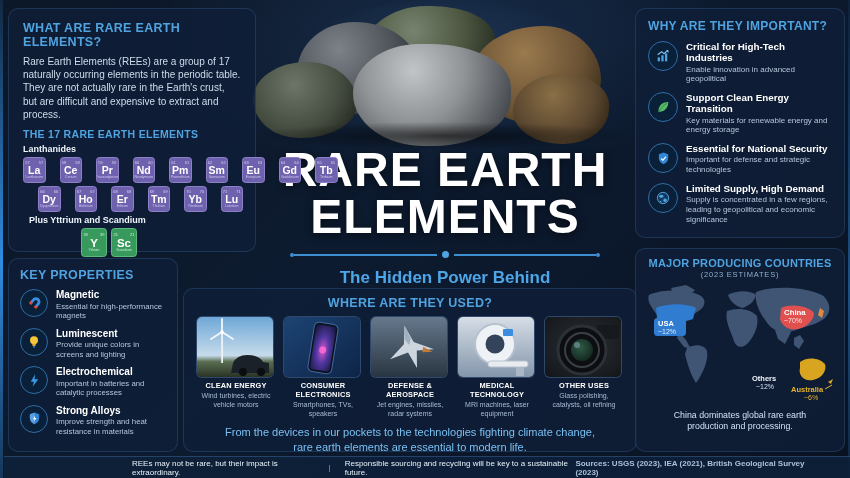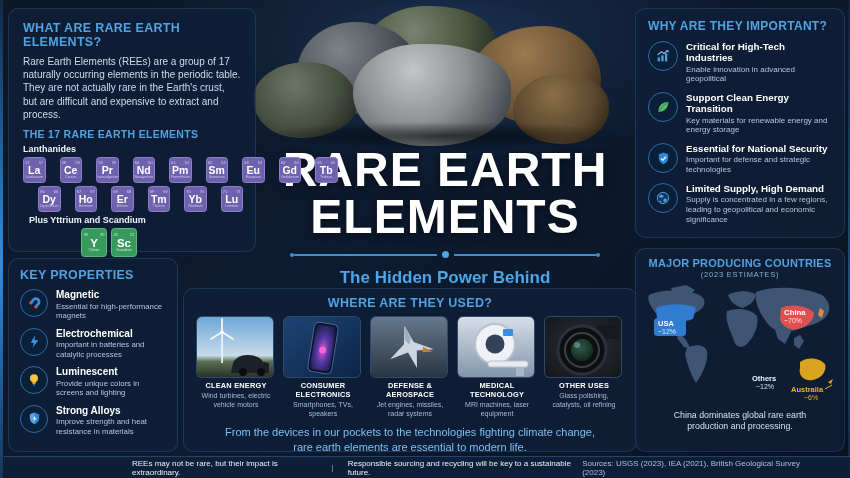--- a/index.html
+++ b/index.html
@@ -127,21 +127,21 @@
   #panel-map h2 { font-size:11px; letter-spacing:.2px; }
   .map-sub { font-size:7.5px; color:#8fb0d0; letter-spacing:.8px; margin:1px 0 3px; }
   .map-caption { font-size:8.8px; color:#cfe2f4; line-height:1.3; margin-top:2px; }
 
   
   #footer { position:absolute; left:4px; bottom:0; width:850px; height:22px;
     background:rgba(14,33,58,.92); border-top:1px solid rgba(90,150,215,.3);
     display:flex; align-items:center; font-size:8px; color:#e8f1fa;
     padding:0 42px 0 128px; }
   #footer .sep { margin:0 14px; color:#7fa3c8; }
-  #footer .sources { margin-left:auto; color:#a9c0d8; }
+  #footer .sources { margin-left:auto; color:#a9c0d8;font-weight:bold; }
 </style>
 </head>
 <body>
 
 <div class="canvas">
   <div class="edge-left"></div>
   <div class="edge-right"></div>
 
   <div id="rocks">
     <div class="rock r-glow"></div>
@@ -338,41 +338,41 @@
         </svg>
       </span>
       <div class="prop-txt">
         <div class="t">Magnetic</div>
         <div class="d">Essential for high-performance magnets</div>
       </div>
     </div>
 
     <div class="prop-item">
       <span class="icon-circle">
-        <svg width="15" height="15" viewBox="0 0 24 24">
-          <polygon points="13,2 6,14 11,14 9,22 18,10 12,10" fill="#3b9ae8"></polygon>
-        </svg>
-      </span>
-      <div class="prop-txt">
-        <div class="t">Electrochemical</div>
-        <div class="d">Important in batteries and catalytic processes</div>
-      </div>
-    </div>
-
-    <div class="prop-item">
-      <span class="icon-circle">
         <svg width="16" height="16" viewBox="0 0 24 24">
           <circle cx="12" cy="9.5" r="6" fill="#f5c63c"></circle>
           <rect x="9.6" y="14.5" width="4.8" height="3.4" rx="1" fill="#e8a72a"></rect>
           <rect x="10.2" y="18.3" width="3.6" height="1.8" rx=".8" fill="#3b8de0"></rect>
         </svg>
       </span>
       <div class="prop-txt">
         <div class="t">Luminescent</div>
         <div class="d">Provide unique colors in screens and lighting</div>
+      </div>
+    </div>
+
+    <div class="prop-item">
+      <span class="icon-circle">
+        <svg width="15" height="15" viewBox="0 0 24 24">
+          <polygon points="13,2 6,14 11,14 9,22 18,10 12,10" fill="#3b9ae8"></polygon>
+        </svg>
+      </span>
+      <div class="prop-txt">
+        <div class="t">Electrochemical</div>
+        <div class="d">Important in batteries and catalytic processes</div>
       </div>
     </div>
 
     <div class="prop-item">
       <span class="icon-circle">
         <svg width="15" height="15" viewBox="0 0 24 24">
           <path d="M12 2.5 l7.5 2.7 v6 c0 5 -3.8 8.4 -7.5 10 c-3.7 -1.6 -7.5 -5 -7.5 -10 v-6 z" fill="#2f86d6"></path>
           <path d="M12 2.5 l0 18.7 c-3.7 -1.6 -7.5 -5 -7.5 -10 v-6 z" fill="rgba(255,255,255,.22)"></path>
           <polygon points="13,7 9.5,13 12,13 11,17 15.5,11 12.7,11" fill="#eaf4ff"></polygon>
         </svg>

